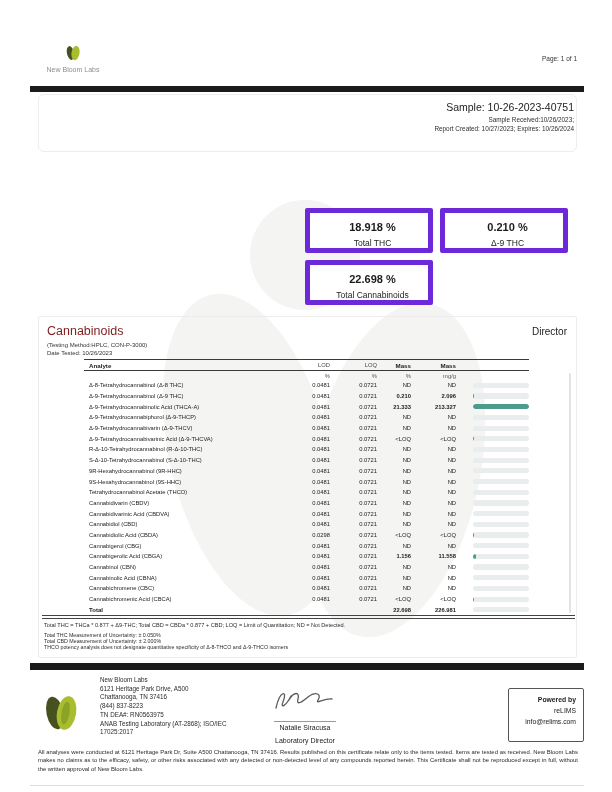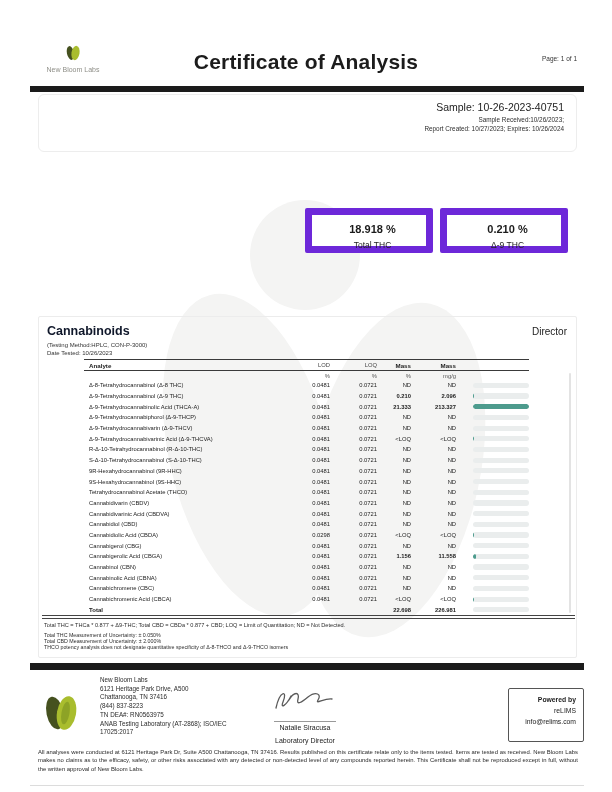--- a/index.html
+++ b/index.html
@@ -16,35 +16,35 @@
   .z { position:absolute; z-index:1; }
 
   
   .hdr-logo { left:38px; top:45px; width:70px; text-align:center; }
   .hdr-logo-txt { font-size:7px; color:#8f8f88; margin-top:1px; }
   .doc-title { left:0; right:0; top:50px; text-align:center; font-size:21px; font-weight:600; color:#1c1c1c; letter-spacing:0.2px; }
   .page-num { right:35px; top:55px; font-size:6.5px; color:#333; }
   .black-bar { left:30px; width:554px; height:6px; background:#1b1b1b; }
 
   
-  .sample-box { left:38px; top:94px; width:539px; height:58px; border:1px solid #ededed; border-radius:6px; text-align:right; padding:6px 12px; }
+  .sample-box { left:38px; top:94px; width:539px; height:58px; border:1px solid #ededed; border-radius:6px; text-align:right; padding:6px 2px; }
   .sample-id { font-size:10.5px; color:#1d1d1d; margin-bottom:3px; }
   .sample-meta { font-size:6.4px; color:#2e2e2e; line-height:8.5px; }
   .product-box { left:38px; top:154px; width:539px; height:44px; border:1px solid #ededed; border-radius:2px; padding:7px 9px; }
   .product-name { font-size:9px; font-weight:bold; color:#1d1d1d; }
   .product-type { font-size:7px; color:#333; margin-top:5px; }
 
   
-  .sum-box { position:absolute; width:128px; height:45px; background:#fff; border:7px solid #6d28d9; border-radius:2px; text-align:center; padding-top:8px;padding-left:7px; }
+  .sum-box { position:absolute; width:128px; height:45px; background:#fff; border:5px solid #6d28d9; border-radius:2px; text-align:center; padding-top:8px;padding-left:7px; }
   .sum-val { font-size:11px; font-weight:bold; color:#1b1b1b; }
   .sum-lbl { font-size:8.5px; color:#222; margin-top:5px; }
 
   
   .cann-panel { left:38px; top:316px; width:539px; height:342px; border:1px solid #ececec; border-radius:2px; background:transparent; }
-  .cann-title { position:absolute; left:8px; top:7px; font-size:12.5px; font-weight:bold; color:#0f172a; }
+  .cann-title { position:absolute; left:8px; top:7px; font-size:12.5px; font-weight:normal; color:#7f1d1d; }
   .cann-status { position:absolute; right:9px; top:9px; font-size:10px; color:#222; }
   .cann-method { position:absolute; left:8px; top:25px; font-size:6px; color:#333; }
   .cann-date { position:absolute; left:8px; top:33px; font-size:6px; color:#333; }
 
   .tbl { position:absolute; left:45px; top:42px; width:445px; }
   .hline { height:1px; background:#3a3a3a; }
   .trow { display:grid; grid-template-columns:200px 46px 47px 34px 45px 17px 56px; align-items:center; height:10.7px; font-size:5.8px; color:#222; }
   .thead-row { height:10px; }
   .thead-row .c-name { font-weight:bold; font-size:6.2px; }
   .thead-row .c-dim { color:#444; }
@@ -84,38 +84,41 @@
   <div class="wm" style="left:310px; top:300px; width:170px; height:340px; transform:rotate(12deg);"></div>
   <div class="wm" style="left:250px; top:200px; width:110px; height:110px;"></div>
 
   <div class="abs hdr-logo z">
     <svg width="22" height="16" viewBox="0 0 22 16">
       <ellipse cx="8.5" cy="8" rx="3.6" ry="7" fill="#45511f" transform="rotate(-12 8.5 8)"></ellipse>
       <ellipse cx="13.5" cy="8" rx="4" ry="7.2" fill="#a9bd2e" transform="rotate(10 13.5 8)"></ellipse>
     </svg>
     <div class="hdr-logo-txt">New Bloom Labs</div>
   </div>
-  <div class="abs doc-title z">Certificate of Analysis</div>
   <div class="abs page-num z">Page: 1 of 1</div>
   <div class="abs black-bar z" style="top:86px;"></div>
 
   <div class="abs sample-box z">
     <div class="sample-id">Sample: 10-26-2023-40751</div>
     <div class="sample-meta">Sample Received:10/26/2023;</div>
     <div class="sample-meta">Report Created: 10/27/2023; Expires: 10/26/2024</div>
   </div>
 
 
   <div class="sum-box z" style="left:305px; top:208px;">
     <div class="sum-val">18.918 %</div>
     <div class="sum-lbl">Total THC</div>
   </div>
   <div class="sum-box z" style="left:440px; top:208px;">
     <div class="sum-val">0.210 %</div>
     <div class="sum-lbl">Δ-9 THC</div>
+  </div>
+  <div class="sum-box z" style="left:305px; top:260px;">
+    <div class="sum-val">22.698 %</div>
+    <div class="sum-lbl">Total Cannabinoids</div>
   </div>
 
   <div class="abs cann-panel z">
     <div class="cann-title">Cannabinoids</div>
     <div class="cann-status">Director</div>
     <div class="cann-method">(Testing Method:HPLC, CON-P-3000)</div>
     <div class="cann-date">Date Tested: 10/26/2023</div>
     <div class="scroll-line"></div>
 
     <div class="tbl">

